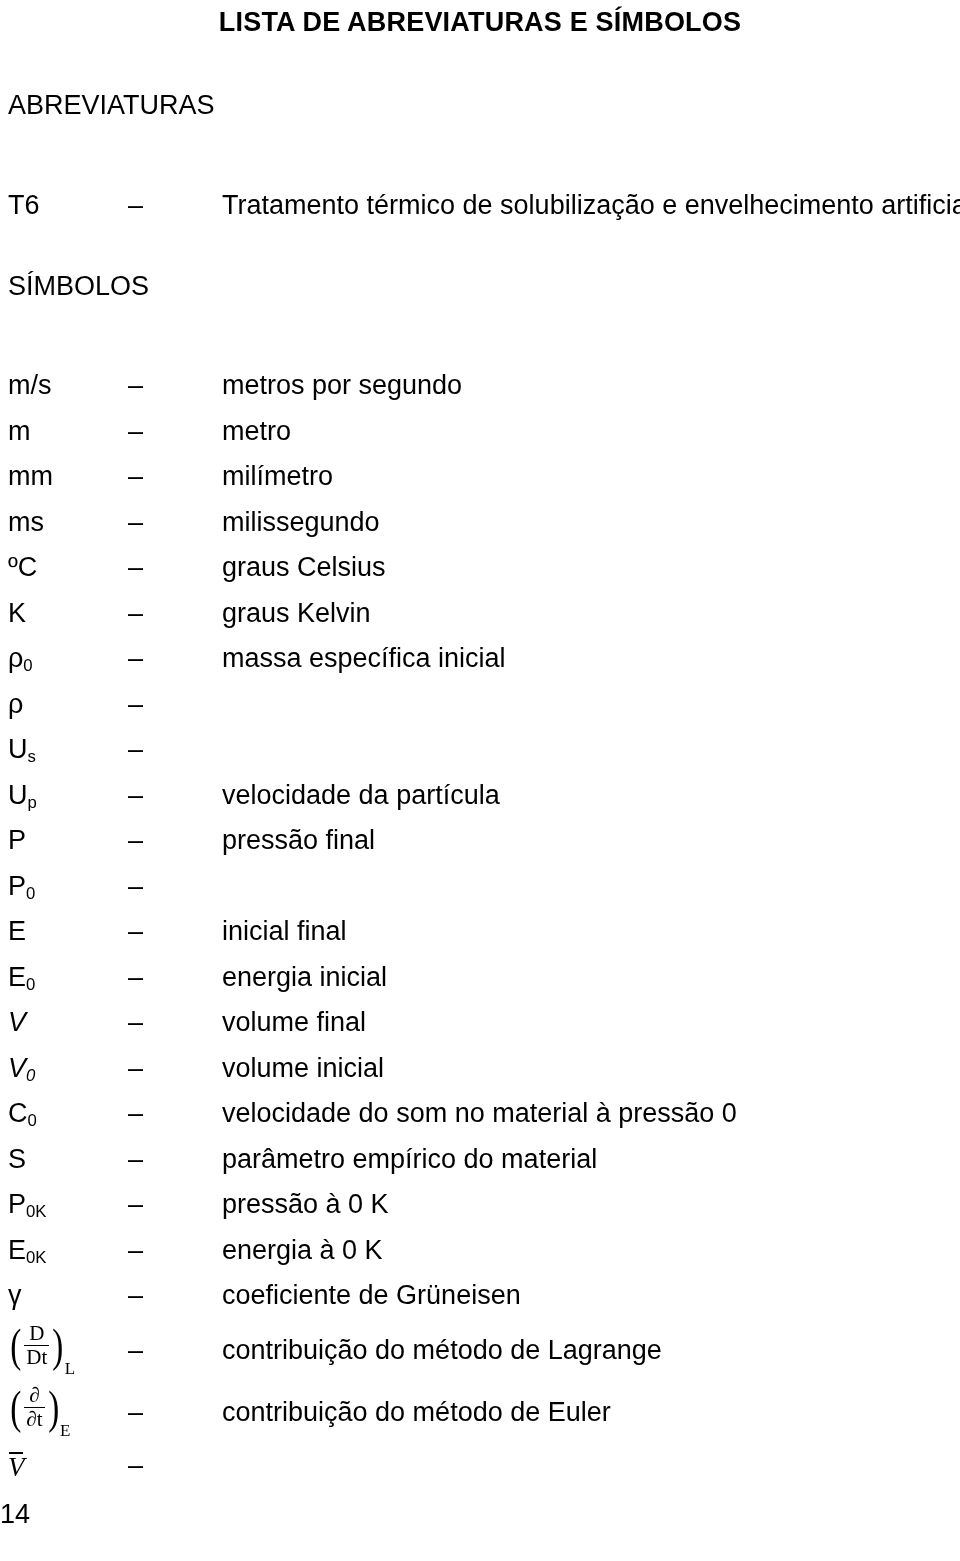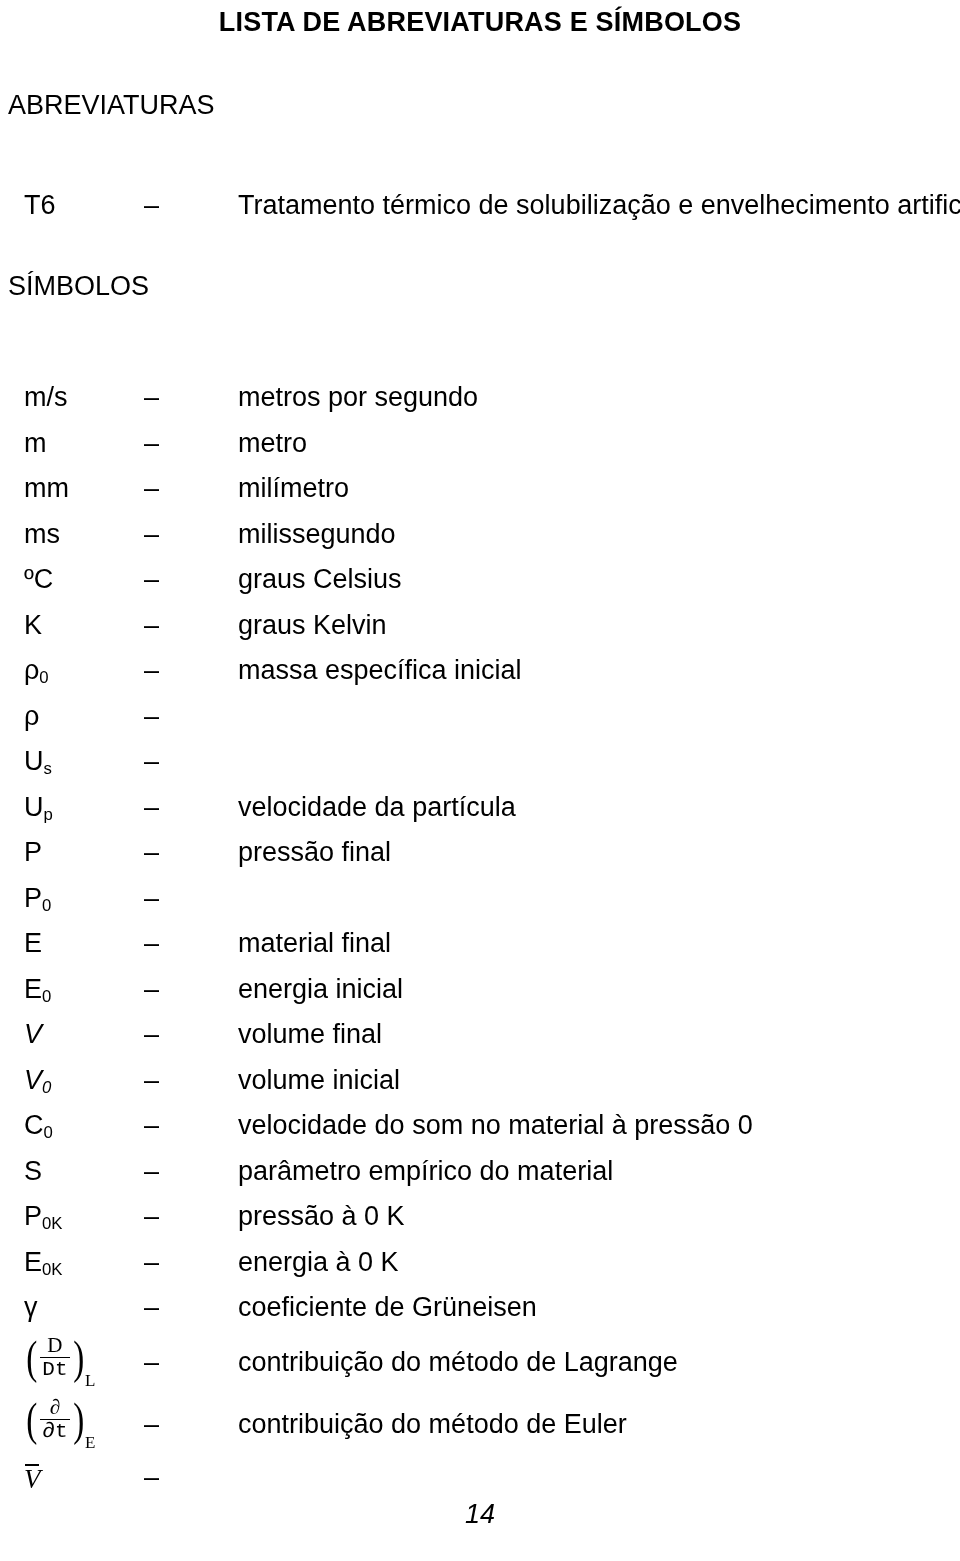--- a/index.html
+++ b/index.html
@@ -47,29 +47,28 @@
 
   #heading-abreviaturas { top: 91px; }
   #heading-simbolos     { top: 272px; }
 
   .entry-list {
     position: absolute;
     left: 0;
     width: 960px;
   }
   #list-abreviaturas { top: 183px; }
-  #list-simbolos     { top: 375px; }
+  #list-simbolos     { top: 363px; }
 
   .entry-row {
     position: relative;
     height: 45.5px;
     font-size: 27px;
     line-height: 45.5px;
     white-space: nowrap;
-    margin-left: 16px;
   }
   .entry-row.tall {
     height: 62px;
     line-height: 62px;
   }
 
   .sym {
     position: absolute;
     left: 8px;
     top: 0;
@@ -139,39 +138,37 @@
     line-height: 1.02;
     font-size: 21px;
     padding: 0 1px;
   }
   .frac .num {
     padding: 0 2px 1px 2px;
   }
   .frac .den {
     border-top: 1.4px solid #000;
     padding: 1px 2px 0 2px;
-    font-family: Liberation Mono, monospace;
   }
   .deriv .sub-label {
     font-size: 17px;
     align-self: flex-end;
     position: relative;
     top: 8px;
     left: -1px;
   }
 
   .page-number {
     position: absolute;
     left: 0;
     top: 1500px;
     width: 960px;
-    text-align: center;
+    text-align: left;
     font-size: 27px;
     line-height: 1.1;
-    font-style: italic;
   }
 </style>
 </head>
 <body>
 
 <div class="page">
 
   <div class="doc-title">LISTA DE ABREVIATURAS E SÍMBOLOS</div>
 
   <div class="section-heading" id="heading-abreviaturas">ABREVIATURAS</div>
@@ -253,21 +250,21 @@
     </div>
 
     <div class="entry-row">
       <span class="sym"><span>P</span><sub>0</sub></span>
       <span class="dash">–</span>
     </div>
 
     <div class="entry-row">
       <span class="sym"><span>E</span></span>
       <span class="dash">–</span>
-      <span class="desc">material final</span>
+      <span class="desc">inicial final</span>
     </div>
 
     <div class="entry-row">
       <span class="sym"><span>E</span><sub>0</sub></span>
       <span class="dash">–</span>
       <span class="desc">energia inicial</span>
     </div>
 
     <div class="entry-row">
       <span class="sym italic"><span>V</span></span>

